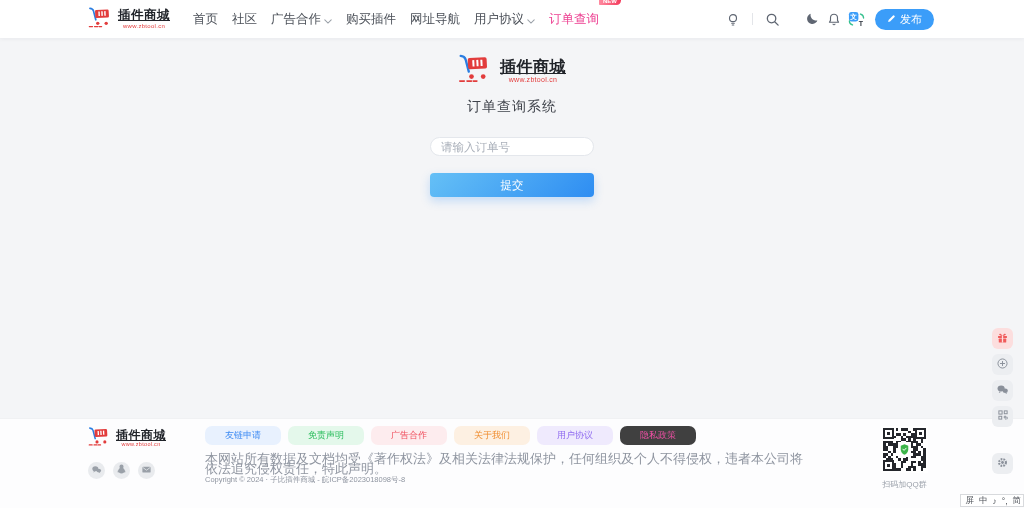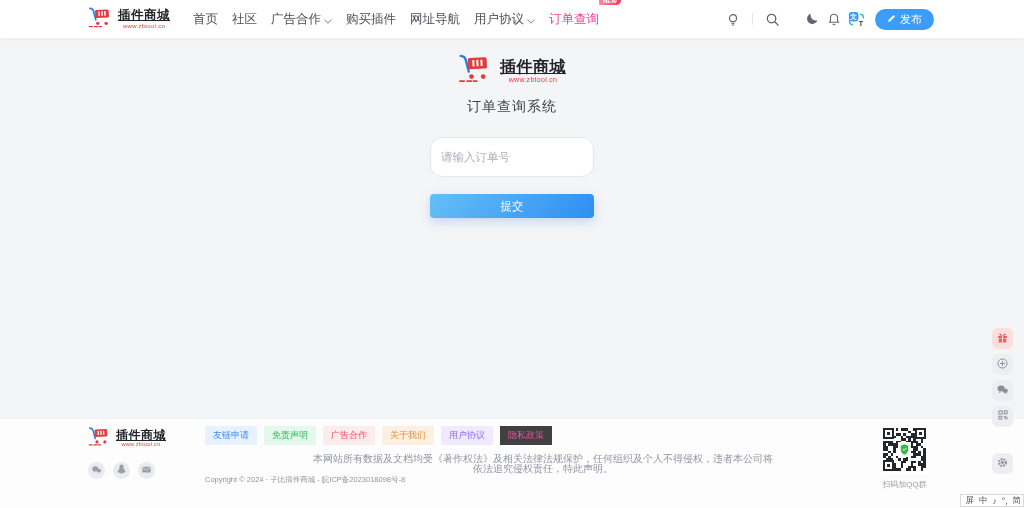--- a/index.html
+++ b/index.html
@@ -35,21 +35,21 @@
   .tools-gap { width:18px; }
   .publish-btn { display:flex; align-items:center; gap:4px; height:21px; padding:0 12px; margin-left:8px;
               background:#3b9df9; border:none; border-radius:11px; color:#fff; font-size:11px; cursor:pointer; }
 
   
   .hero { position:absolute; top:38px; left:0; right:0; display:flex; flex-direction:column; align-items:center; }
   .hero-logo { margin-top:15px; display:flex; align-items:center; gap:6px; }
   .hero-logo .logo-title { font-size:16px; }
   .hero-logo .logo-sub { font-size:7px; }
   .hero-title { margin-top:10px; font-size:14px; font-weight:500; color:#3f434b; letter-spacing:1px; }
-  .order-input { margin-top:21px; width:164px; height:40px; border:1px solid #e4e7ec; border-radius:12px;
+  .order-input { margin-top:21px; width:164px; height:19px; border:1px solid #e4e7ec; border-radius:12px;
               background:#fff; padding:0 10px; font-size:11.5px; color:#3f434b; outline:none; }
   .order-input::placeholder { color:#aab0ba; }
   .submit-btn { margin-top:17px; width:164px; height:24px; border:none; border-radius:4px;
               background:linear-gradient(135deg,#65c0f6,#2e8df2); color:#fff; font-size:11.5px;
               cursor:pointer; box-shadow:0 4px 10px rgba(46,141,242,.25); }
 
   
   .float-tools { position:absolute; right:11px; top:328px; display:flex; flex-direction:column; gap:5px; z-index:30; }
   .float-btn { width:21px; height:21px; border-radius:6px; background:#eceef1; color:#8a909a;
               display:flex; align-items:center; justify-content:center; cursor:pointer; border:none; }
@@ -60,28 +60,28 @@
   footer { position:absolute; top:418px; left:0; right:0; bottom:0; background:#fdfdfe;
            border-top:1px solid #f0f1f3; padding:7px 88px 0 88px; display:flex; }
   .f-left { width:95px; flex:0 0 auto; }
   .f-left .logo-title { font-size:12px; }
   .f-left .logo-sub { font-size:5.5px; }
   .socials { display:flex; gap:8px; margin-top:11px; }
   .social-btn { width:17px; height:17px; border-radius:50%; background:#e9ebee; color:#9aa0a8;
               display:flex; align-items:center; justify-content:center; cursor:pointer; border:none; }
   .f-center { margin-left:22px; flex:1 1 auto; overflow:hidden; }
   .tags { display:flex; gap:7px; }
-  .tag { font-size:9px; padding:3px 8px; border-radius:0; cursor:pointer; white-space:nowrap; }
+  .tag { font-size:9px; padding:3px 20px; border-radius:7px; cursor:pointer; white-space:nowrap; }
   .tag-blue   { color:#3f8cf3; background:#e8f1fe; }
   .tag-green  { color:#2fbe60; background:#e4f8eb; }
   .tag-red    { color:#ef4f5e; background:#fdecee; }
   .tag-orange { color:#f08c2e; background:#fdf0e2; }
   .tag-purple { color:#8f6bf0; background:#efeafd; }
   .tag-pink   { color:#ee4fa4; background:#404040; }
-  .disclaimer { margin-top:9px; font-size:10px; color:#8f95a0; line-height:10px; white-space:nowrap;text-align:center; }
+  .disclaimer { margin-top:9px; font-size:13px; color:#8f95a0; line-height:10px; white-space:nowrap; }
   .copyright { margin-top:1px; font-size:7.5px; color:#8f95a0; }
   .f-right { flex:0 0 auto; margin-left:auto; margin-right:8px; display:flex; flex-direction:column; align-items:center; }
   .qr { position:relative; width:47px; height:47px; background:#fff; padding:2px; }
   .qr-cells { display:grid; grid-template-columns:repeat(17,1fr); grid-template-rows:repeat(17,1fr);
               width:100%; height:100%; }
   .qr-cells i { display:block; } .qr-cells i.on { background:#24262b; }
   .qr-finder { position:absolute; width:11px; height:11px; border:2px solid #24262b; background:#fff; }
   .qr-finder::after { content:""; position:absolute; left:2px; top:2px; width:3px; height:3px; background:#24262b; }
   .qr-f1 { left:2px; top:2px; } .qr-f2 { right:2px; top:2px; } .qr-f3 { left:2px; bottom:2px; }
   .qr-shield { position:absolute; left:17px; top:16px; width:13px; height:15px; background:#fff;

